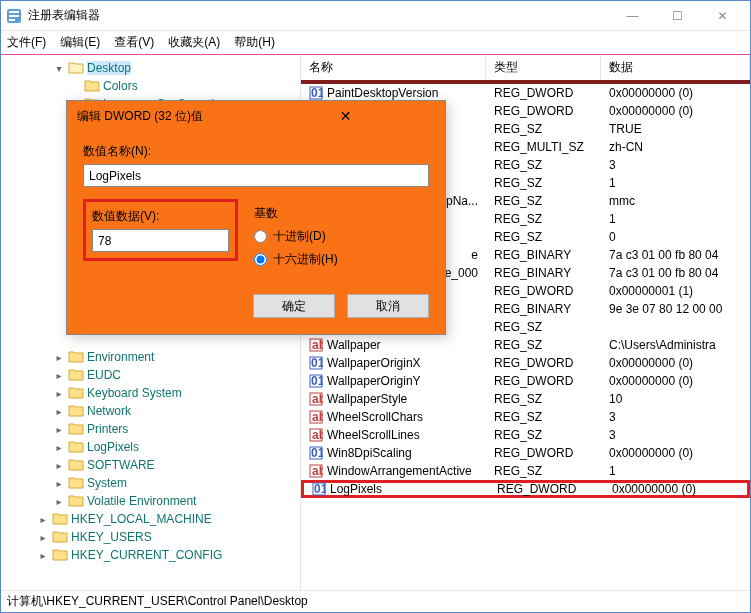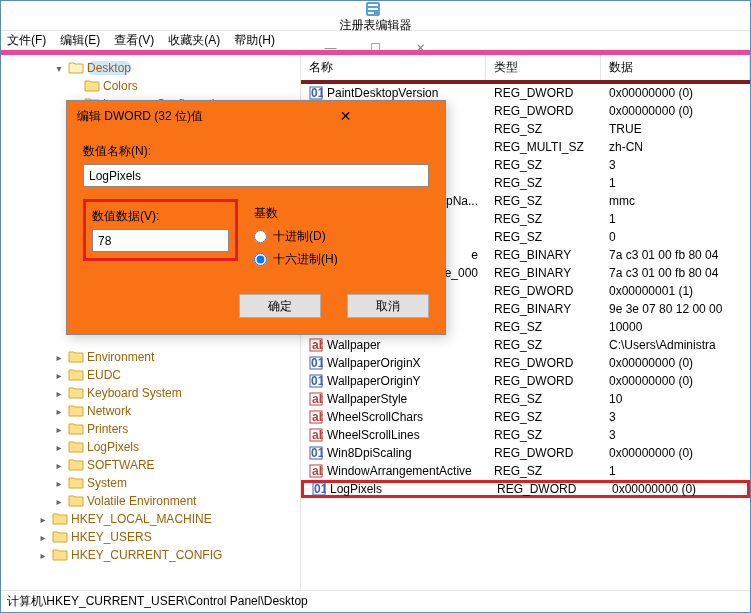--- a/index.html
+++ b/index.html
@@ -1,29 +1,29 @@
 <!DOCTYPE html>
 <html><head>
 <meta charset="utf-8">
 <style>
 * { margin: 0; padding: 0; box-sizing: border-box; font-family: "Microsoft YaHei", "Segoe UI", sans-serif; font-size: 12px; }
 body { background: #fff; width: 751px; height: 613px; overflow: hidden; position: relative; border: 1px solid #5a8ac6; }
-.titlebar { height: 30px; background: #fff; display: flex; align-items: center; padding: 0 20px; border-bottom: 1px solid #e5e5e5; flex-direction: column; }
+.titlebar { height: 30px; background: #fff; display: flex; align-items: center; padding: 0 5px; border-bottom: 1px solid #e5e5e5; }
 .titlebar .icon { width: 16px; height: 16px; margin-right: 6px; }
 .titlebar .title { flex: 1; color: #000; }
 .titlebar .winbtns { display: flex; }
 .titlebar .winbtn { width: 45px; height: 28px; display: flex; align-items: center; justify-content: center; color: #888; }
-.menubar { height: 24px; display: flex; align-items: center; padding: 0 6px; gap: 14px; border-bottom: 5px solid #ec4899; }
+.menubar { height: 24px; display: flex; align-items: center; padding: 0 6px; gap: 14px; border-bottom: 1px solid #ec4899; }
 .menubar span { color: #000; }
 .content { display: flex; height: calc(100% - 30px - 24px - 22px); }
 .tree { width: 300px; border-right: 1px solid #e5e5e5; overflow: hidden; padding-top: 4px; background: #fff; position: relative; }
 .tree-node { display: flex; align-items: center; height: 18px; white-space: nowrap; }
 .tree-node .expander { width: 12px; text-align: center; color: #666; font-size: 10px; }
 .tree-node .folder { margin: 0 3px; }
-.tree-node .label { color: #a16207; border-radius: 6px; }
+.tree-node .label { color: #0f766e; }
 .tree-node.selected .label { background: #cde8ff; }
 .list { flex: 1; overflow: hidden; background: #fff; }
 .list-header { display: flex; border-bottom: 4px solid #7f1d1d; }
 .list-header .col { padding: 4px 8px; font-weight: normal; color: #000; border-right: 1px solid #e5e5e5; }
 .list-body { }
 .list-row { display: flex; height: 18px; align-items: center; }
 .list-row .col { padding: 0 8px; white-space: nowrap; overflow: hidden; text-overflow: ellipsis; }
 .col-name { width: 185px; display: flex; align-items: center; gap: 4px; }
 .col-type { width: 115px; }
 .col-data { flex: 1; }
@@ -33,21 +33,21 @@
 .dialog { position: absolute; left: 65px; top: 99px; width: 380px; background: #f97316; border: 1px solid #888; box-shadow: 3px 3px 12px rgba(0,0,0,0.2); }
 .dialog-title { height: 30px; display: flex; align-items: center; padding: 0 10px; }
 .dialog-title span { flex: 1; }
 .dialog-title .close { width: 24px; text-align: center; font-size: 14px; }
 .dialog-body { padding: 12px 16px 16px 16px; }
 .dlabel { margin-bottom: 4px; color: #000; }
 .dinput { width: 100%; border: 1px solid #888; background: #fff; padding: 3px 5px; font-size: 12px; height: 23px; }
 .row2 { display: flex; gap: 16px; margin-top: 12px; align-items: flex-start; }
 .highlight-red { border: 3px solid #e02020; padding: 6px; }
 .radio-group label { display: flex; align-items: center; gap: 6px; margin-bottom: 6px; }
-.dialog-buttons { display: flex; justify-content: flex-end; gap: 26px; margin-top: 20px; }
+.dialog-buttons { display: flex; justify-content: flex-end; gap: 12px; margin-top: 20px; }
 .dialog-buttons button { width: 82px; height: 24px; background: #e1e1e1; border: 1px solid #adadad; }
 .sel-row { border: 3px solid #e02020; }
 </style>
 </head>
 <body>
 
 <div class="titlebar">
   <span class="icon">
     <svg width="16" height="16" viewBox="0 0 16 16">
         <rect x="1" y="1" width="14" height="14" fill="#5aa0d8" rx="2"></rect>
@@ -295,21 +295,20 @@
     <div class="col col-name">
             <span class="val-icon">
               <svg width="14" height="14">
                 <rect x="1" y="1" width="12" height="12" fill="#fff" stroke="#c04040"></rect>
                 <text x="3" y="11" font-size="9" fill="#c04040" font-weight="bold">ab</text>
               </svg>
             </span>
             <span>WaitToKillAppTimeout</span>
           </div>
     <div class="col col-type">REG_SZ</div>
-    <div class="col col-data">10000</div>
   </div>
         <div class="list-row">
     <div class="col col-name">
             <span class="val-icon">
               <svg width="14" height="14">
                 <rect x="1" y="1" width="12" height="12" fill="#fff" stroke="#c04040"></rect>
                 <text x="3" y="11" font-size="9" fill="#c04040" font-weight="bold">ab</text>
               </svg>
             </span>
             <span>Wallpaper</span>

